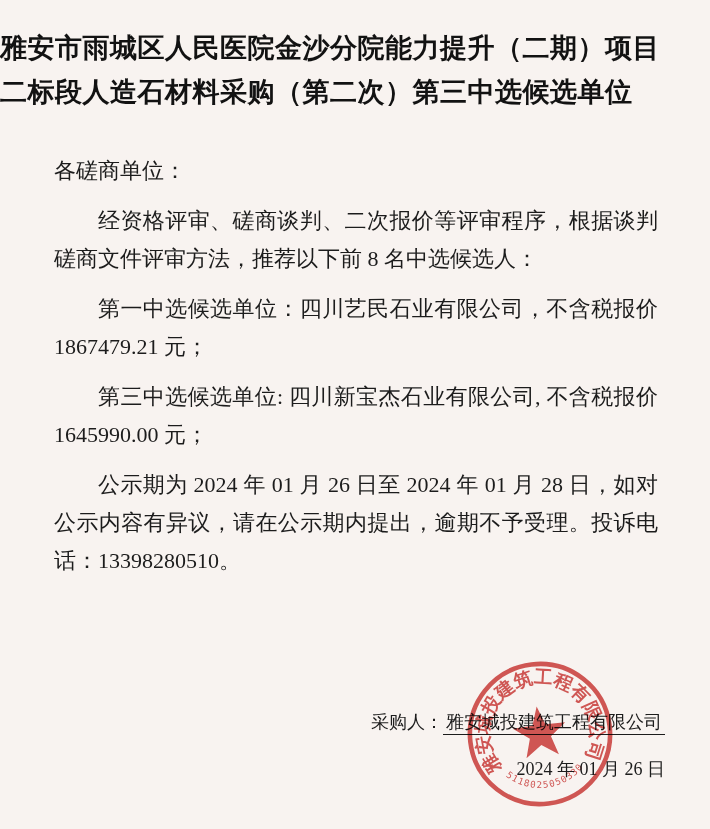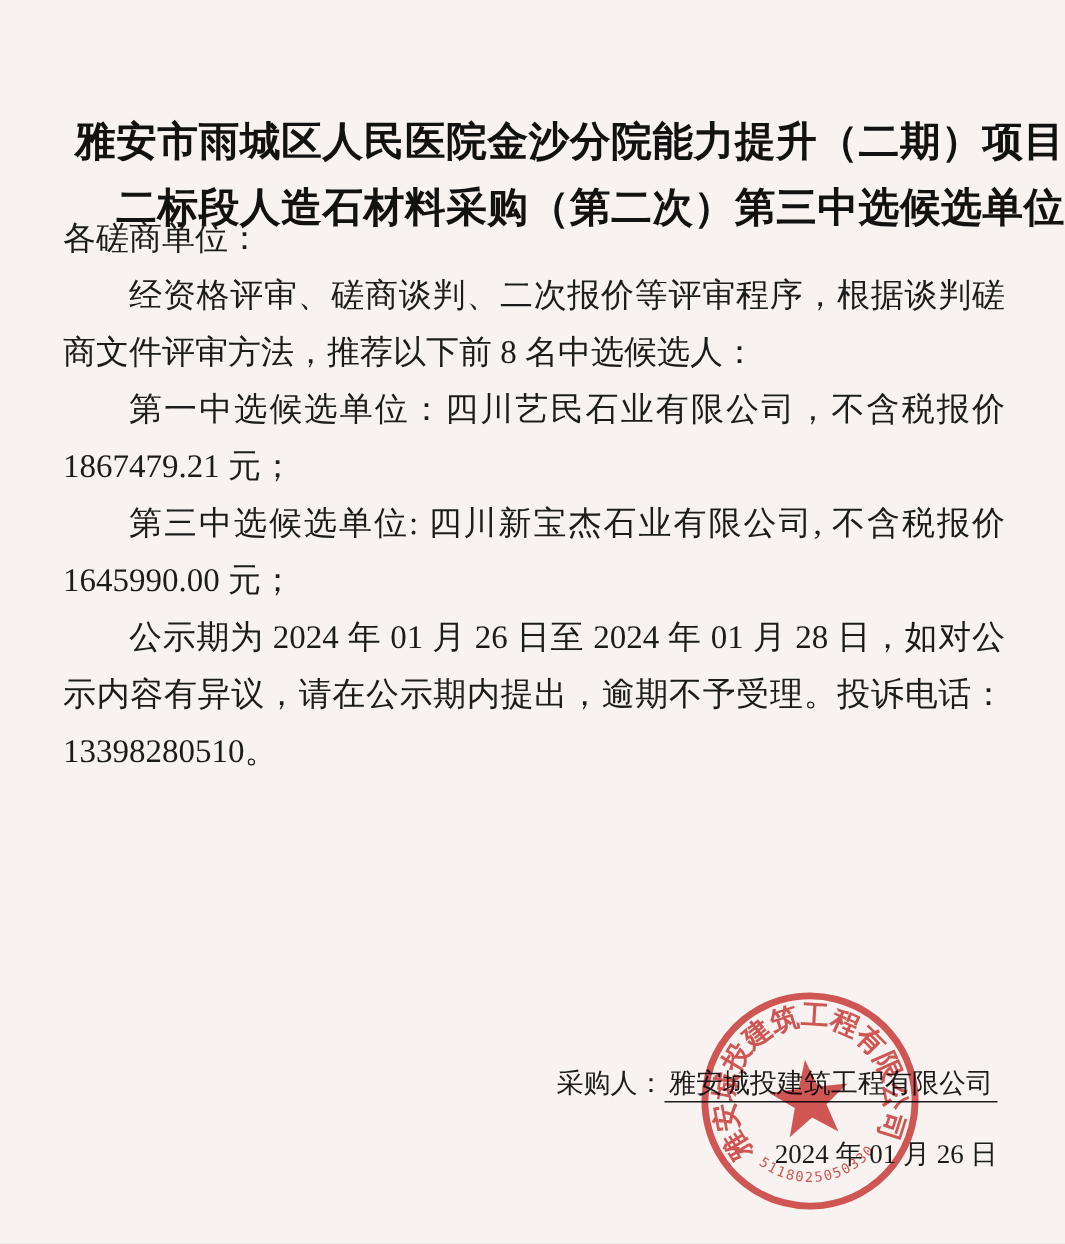--- a/index.html
+++ b/index.html
@@ -11,41 +11,40 @@
     background: #f8f3f0;
     color: #1c1c1c;
     overflow: hidden;
     font-family: "Liberation Serif", "DejaVu Serif", serif;
   }
   .title {
     position: absolute;
     top: 26px;
     left: 0;
     right: 0;
-    text-align: right;
+    text-align: left;
     font-family: "DejaVu Sans", "Liberation Sans", sans-serif;
     font-weight: 700;
     font-size: 27px;
     line-height: 44px;
     letter-spacing: 0.5px;
     color: #121212;
-    margin-top: 47px;
   }
   .title span { display: block; }
   .body-text {
     position: absolute;
     top: 140px;
     left: 42px;
     width: 628px;
     font-size: 22px;
     line-height: 38px;
     text-align: justify;
     color: #1c1c1c;
   }
-  .body-text p { margin: 0; }
+  .body-text p { margin: 12px; }
   .para { text-indent: 2em; }
   .sign-block {
     position: absolute;
     top: 699px;
     right: 45px;
     text-align: right;
     font-size: 18px;
     line-height: 47px;
     color: #1c1c1c;
   }

